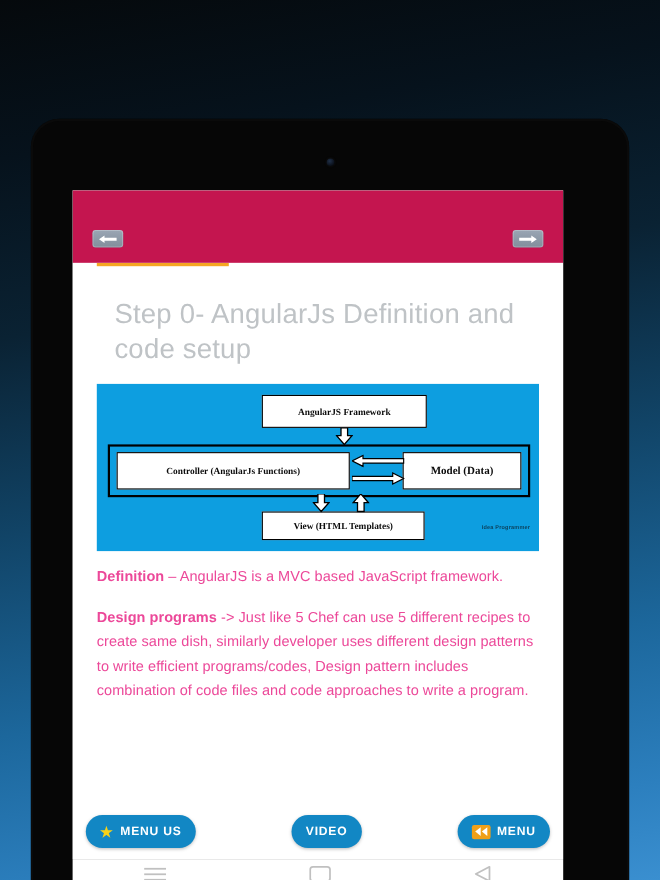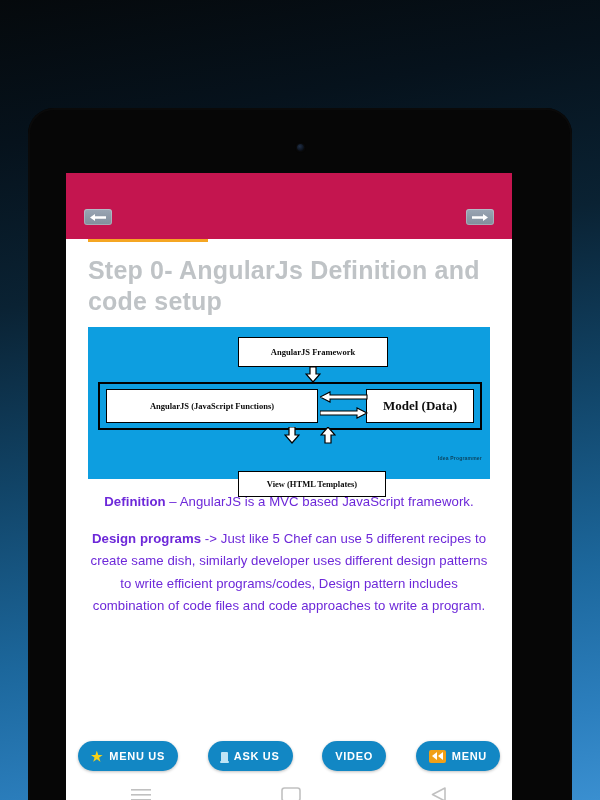--- a/index.html
+++ b/index.html
@@ -104,24 +104,24 @@
   }
   .accent-line {
     position: absolute;
     left: 22px; top: 0;
     width: 120px; height: 3px;
     background: #f5a623;
   }
   .content { padding: 16px 22px 0 22px; }
 
   h1.step-title {
-    margin: 0;
+    margin: 16px;
     font-size: 25px;
     line-height: 31px;
-    font-weight: 700;
+    font-weight: 400;
     color: #bfc3c6;
     letter-spacing: .2px;
   }
 
   
   .diagram {
     position: relative;
     margin: 10px 0 0 0;
     width: 402px; height: 152px;
     background: #0d9ee0;
@@ -132,22 +132,22 @@
     background: #ffffff;
     border: 1.6px solid #000;
     display: flex; align-items: center; justify-content: center;
     text-align: center;
     font-weight: bold;
     color: #0b0b0b;
     box-sizing: border-box;
   }
   .dbox-fw   { left: 150px; top: 10px;  width: 150px; height: 30px; font-size: 8.5px; }
   .dbox-ctrl { left: 18px;  top: 62px;  width: 212px; height: 34px; font-size: 8.5px; }
-  .dbox-model{ left: 278px; top: 62px;  width: 108px; height: 34px; font-size: 13px; }
-  .dbox-view { left: 150px; top: 116px; width: 148px; height: 26px; font-size: 8.5px; margin-top: 28px; }
+  .dbox-model{ left: 278px; top: 62px;  width: 108px; height: 34px; font-size: 10px; }
+  .dbox-view { left: 150px; top: 116px; width: 148px; height: 26px; font-size: 8.5px; }
   .dgroup {
     position: absolute;
     left: 10px; top: 55px;
     width: 384px; height: 48px;
     border: 2px solid #000;
     box-sizing: border-box;
   }
   .arrow { position: absolute; }
   .watermark {
     position: absolute;
@@ -158,23 +158,22 @@
     opacity: .8;
     letter-spacing: .2px;
     font-family: "Liberation Sans", sans-serif;
   }
 
   
   .copy {
     margin-top: 12px;
     font-size: 13.2px;
     line-height: 22.5px;
-    color: #6d28d9;
+    color: #ec4899;
     letter-spacing: .05px;
-    text-align: center;
   }
   .copy p { margin: 0 0 14px 0; }
   .copy p.tight { margin-bottom: 0; }
   .copy b { font-weight: bold; }
 
   
   .fabrow {
     position: absolute;
     left: 0; bottom: 10px;
     width: 446px;
@@ -264,21 +263,21 @@
         <div class="content">
 
           <h1 class="step-title">Step 0- AngularJs Definition and code setup</h1>
 
           <div class="diagram">
 
             <div class="dgroup"></div>
 
             <div class="dbox dbox-fw">AngularJS Framework</div>
 
-            <div class="dbox dbox-ctrl">AngularJS (JavaScript Functions)</div>
+            <div class="dbox dbox-ctrl">Controller (AngularJs Functions)</div>
 
             <div class="dbox dbox-model">Model (Data)</div>
 
             <div class="dbox dbox-view">View (HTML Templates)</div>
 
             <svg class="arrow" style="left:217px; top:40px;" width="16" height="16">
               <path d="M5 0 L11 0 L11 7 L15 7 L8 15 L1 7 L5 7 Z" fill="#ffffff" stroke="#000" stroke-width="1.2"></path>
             </svg>
 
             <svg class="arrow" style="left:232px; top:64px;" width="48" height="12">
@@ -311,24 +310,20 @@
 
         </div>
 
         <div class="fabrow">
 
           <button class="fab">
             <span class="star">★</span>
             <span>MENU US</span>
           </button>
 
-          <button class="fab">
-            <span class="askicon"></span>
-            <span>ASK US</span>
-          </button>
 
           <button class="fab">
             <span>VIDEO</span>
           </button>
 
           <button class="fab">
             <span class="menuicon">
                 <i></i>
                 <i></i>
               </span>

